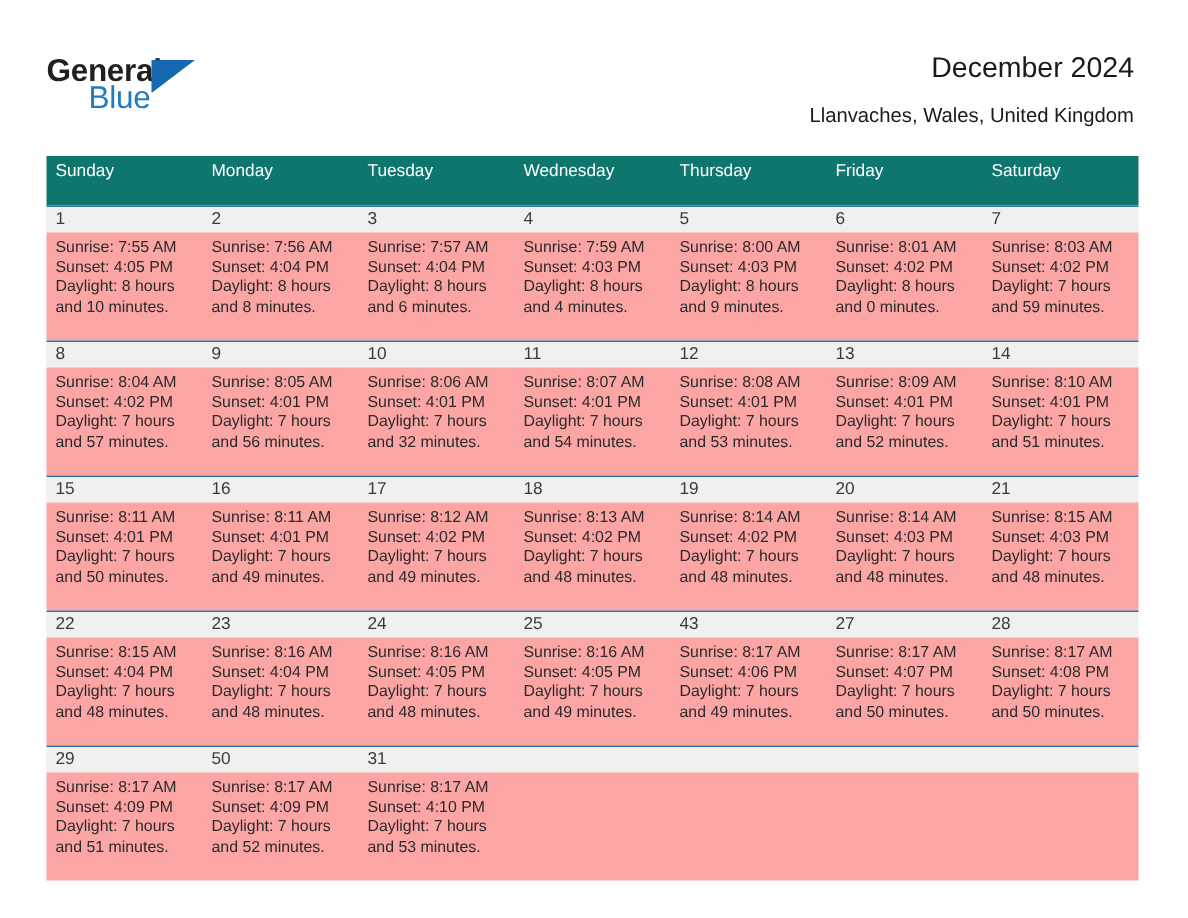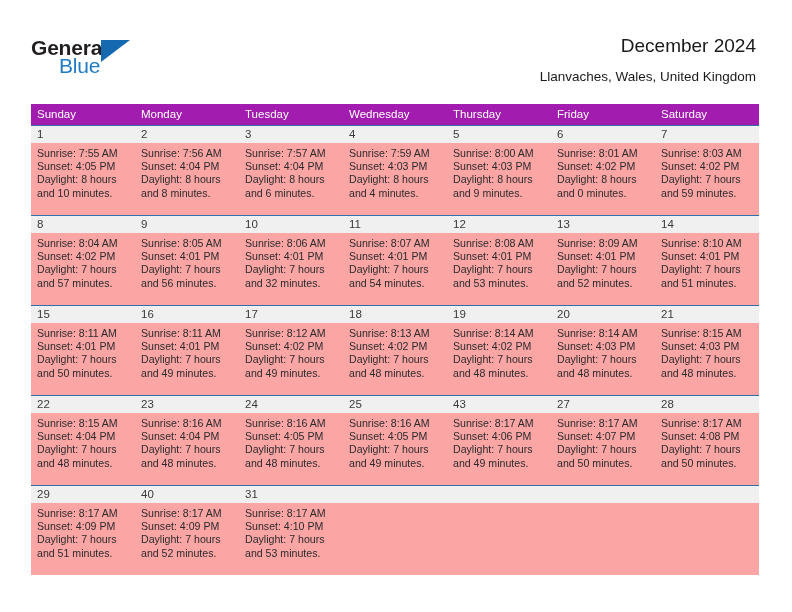--- a/index.html
+++ b/index.html
@@ -90,22 +90,22 @@
   
   .calendar {
     position: absolute;
     left: 31px;
     top: 104px;
     width: 728px;
   }
   .dow-row {
     display: flex;
     width: 728px;
-    height: 21px;
-    background: #a21caf;
+    height: 33px;
+    background: #0f766e;
   }
   .dow-cell {
     flex: 1 1 0;
     font-size: 11.5px;
     color: #ffffff;
     line-height: 21px;
     padding-left: 6px;
     box-sizing: border-box;
     white-space: nowrap;
   }
@@ -402,21 +402,21 @@
           <div class="det-line">Sunset: 4:08 PM</div>
           <div class="det-line">Daylight: 7 hours</div>
           <div class="det-line">and 50 minutes.</div>
         </div>
       </div>
     </div>
 
     <div class="week">
       <div class="week-numbers">
         <div class="num-cell">29</div>
-        <div class="num-cell">40</div>
+        <div class="num-cell">50</div>
         <div class="num-cell">31</div>
         <div class="num-cell"></div>
         <div class="num-cell"></div>
         <div class="num-cell"></div>
         <div class="num-cell"></div>
       </div>
       <div class="week-details">
         <div class="det-cell">
           <div class="det-line">Sunrise: 8:17 AM</div>
           <div class="det-line">Sunset: 4:09 PM</div>

